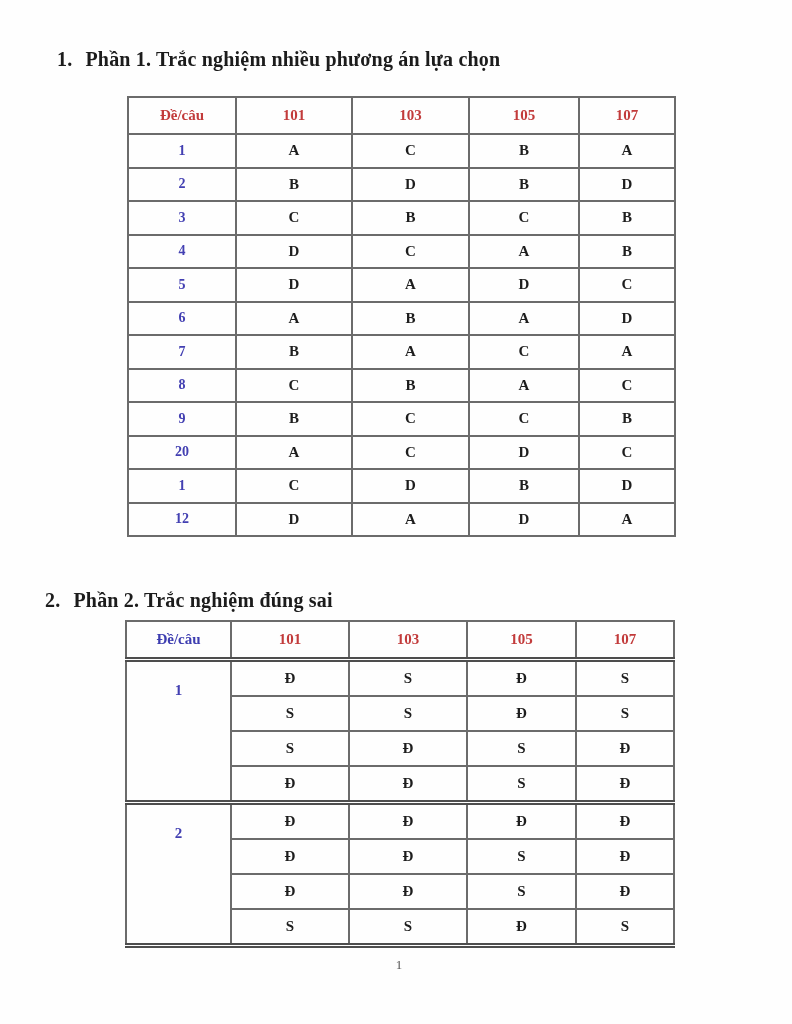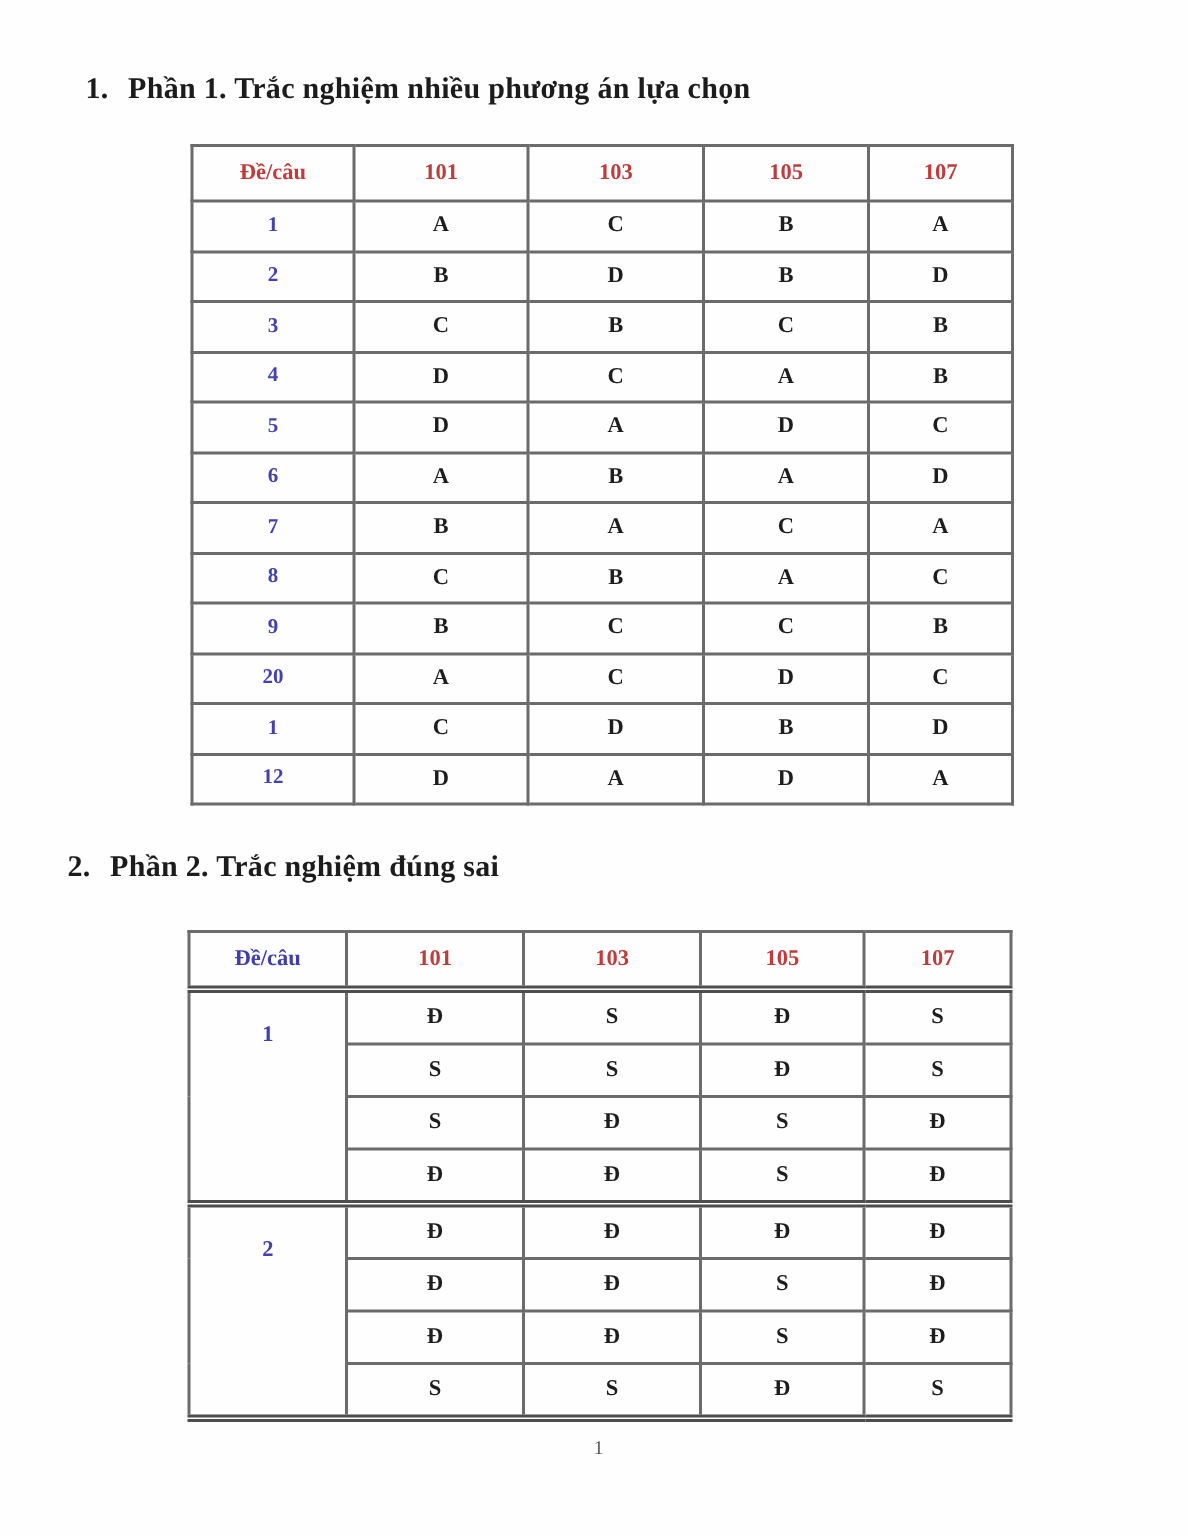--- a/index.html
+++ b/index.html
@@ -13,21 +13,21 @@
   }
   .heading {
     position: absolute;
     font-weight: bold;
     font-size: 20px;
     color: #1c1c1c;
     white-space: nowrap;
     letter-spacing: 0.2px;
   }
   .h1 { top: 48px; left: 57px; }
-  .h2 { top: 567px; left: 45px; }
+  .h2 { top: 589px; left: 45px; }
   .hnum { margin-right: 13px; }
 
   table {
     position: absolute;
     border-collapse: collapse;
     table-layout: fixed;
   }
   th, td {
     border: 2px solid #6b6b6b;
     text-align: center;

